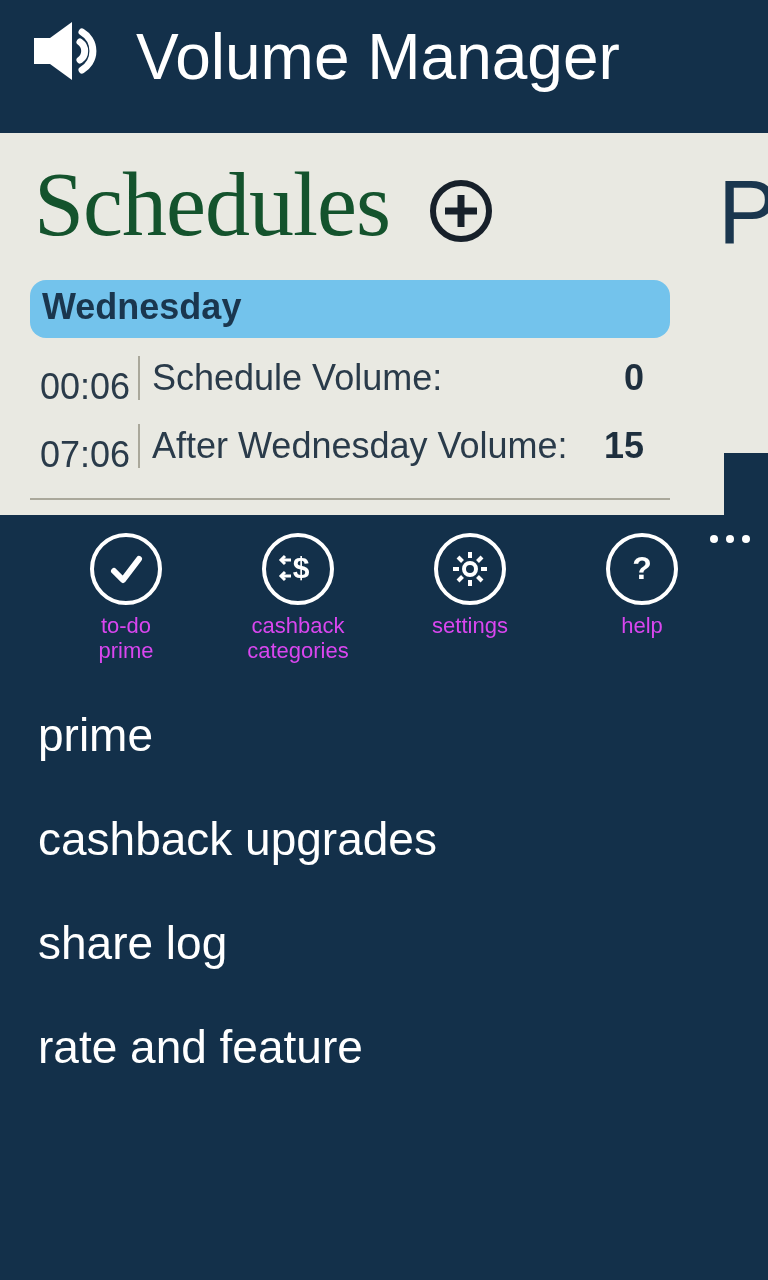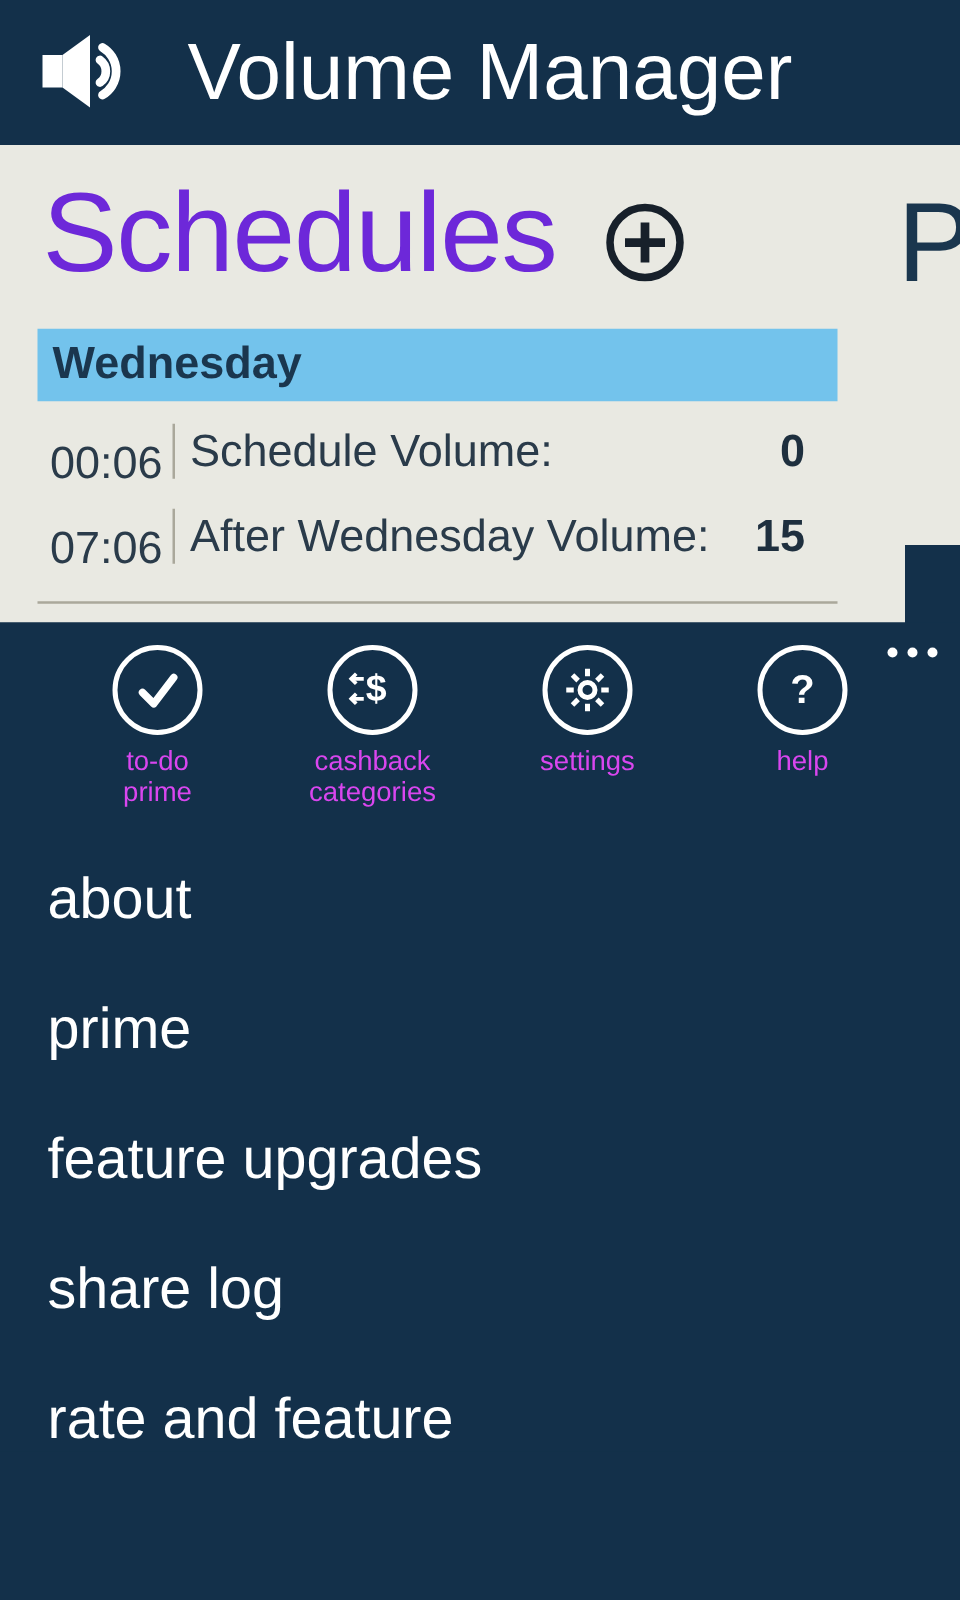--- a/index.html
+++ b/index.html
@@ -2,23 +2,22 @@
 <html><head>
 <meta charset="utf-8">
 <style>
   * { margin: 0; padding: 0; box-sizing: border-box; }
   html, body { width: 768px; height: 1280px; overflow: hidden; font-family: "Segoe UI", "Segoe WP", Arial, sans-serif; }
   body { background: #13304a; color: #fff; }
 
   
   .header {
     display: flex;
-    align-items: center;
-    padding: 20px 20px 22px 30px;
-    gap: 46px;
+    padding: 20px 20px 39px 30px;
+    gap: 32px;
   }
   .header .title {
     font-size: 64px;
     font-weight: 300;
     color: #fff;
     white-space: nowrap;
   }
   .speaker-icon svg { display: block; }
 
   
@@ -29,22 +28,23 @@
   }
   .pivot-row {
     display: flex;
     align-items: center;
     padding: 20px 0 24px 34px;
     gap: 40px;
   }
   .pivot-title {
     font-size: 90px;
     font-weight: 300;
-    color: #6d28d9;
+    color: #14532d;
     letter-spacing: -1px;
+    font-family: Liberation Serif, serif;
   }
   .pivot-next {
     position: absolute;
     right: -10px;
     top: 28px;
     font-size: 90px;
     font-weight: 300;
     color: #1a364e;
   }
   .add-btn {
@@ -59,20 +59,21 @@
   .card {
     margin: 0 20px 0 30px;
     width: 640px;
   }
   .day-header {
     background: #73c3ec;
     color: #1a364e;
     font-size: 36px;
     font-weight: 600;
     padding: 6px 12px 10px 12px;
+    border-radius: 16px;
   }
   .schedule-rows {
     padding: 6px 10px 18px 10px;
     border-bottom: 2px solid #aaa89b;
   }
   .srow {
     display: flex;
     align-items: center;
     font-size: 36px;
     color: #2a3b4a;
@@ -254,19 +255,18 @@
         <svg width="40" height="40" viewBox="0 0 40 40">
           <text x="20" y="30" font-size="32" font-weight="700" fill="#fff" text-anchor="middle" font-family="Arial">?</text>
         </svg>
       </div>
       <div class="lbl">help</div>
     </div>
 
   </div>
 
   <div class="menu">
-    <div class="menu-item">about</div>
     <div class="menu-item">prime</div>
-    <div class="menu-item">feature upgrades</div>
+    <div class="menu-item">cashback upgrades</div>
     <div class="menu-item">share log</div>
     <div class="menu-item">rate and feature</div>
   </div>
 </div>
 
 </body></html>

